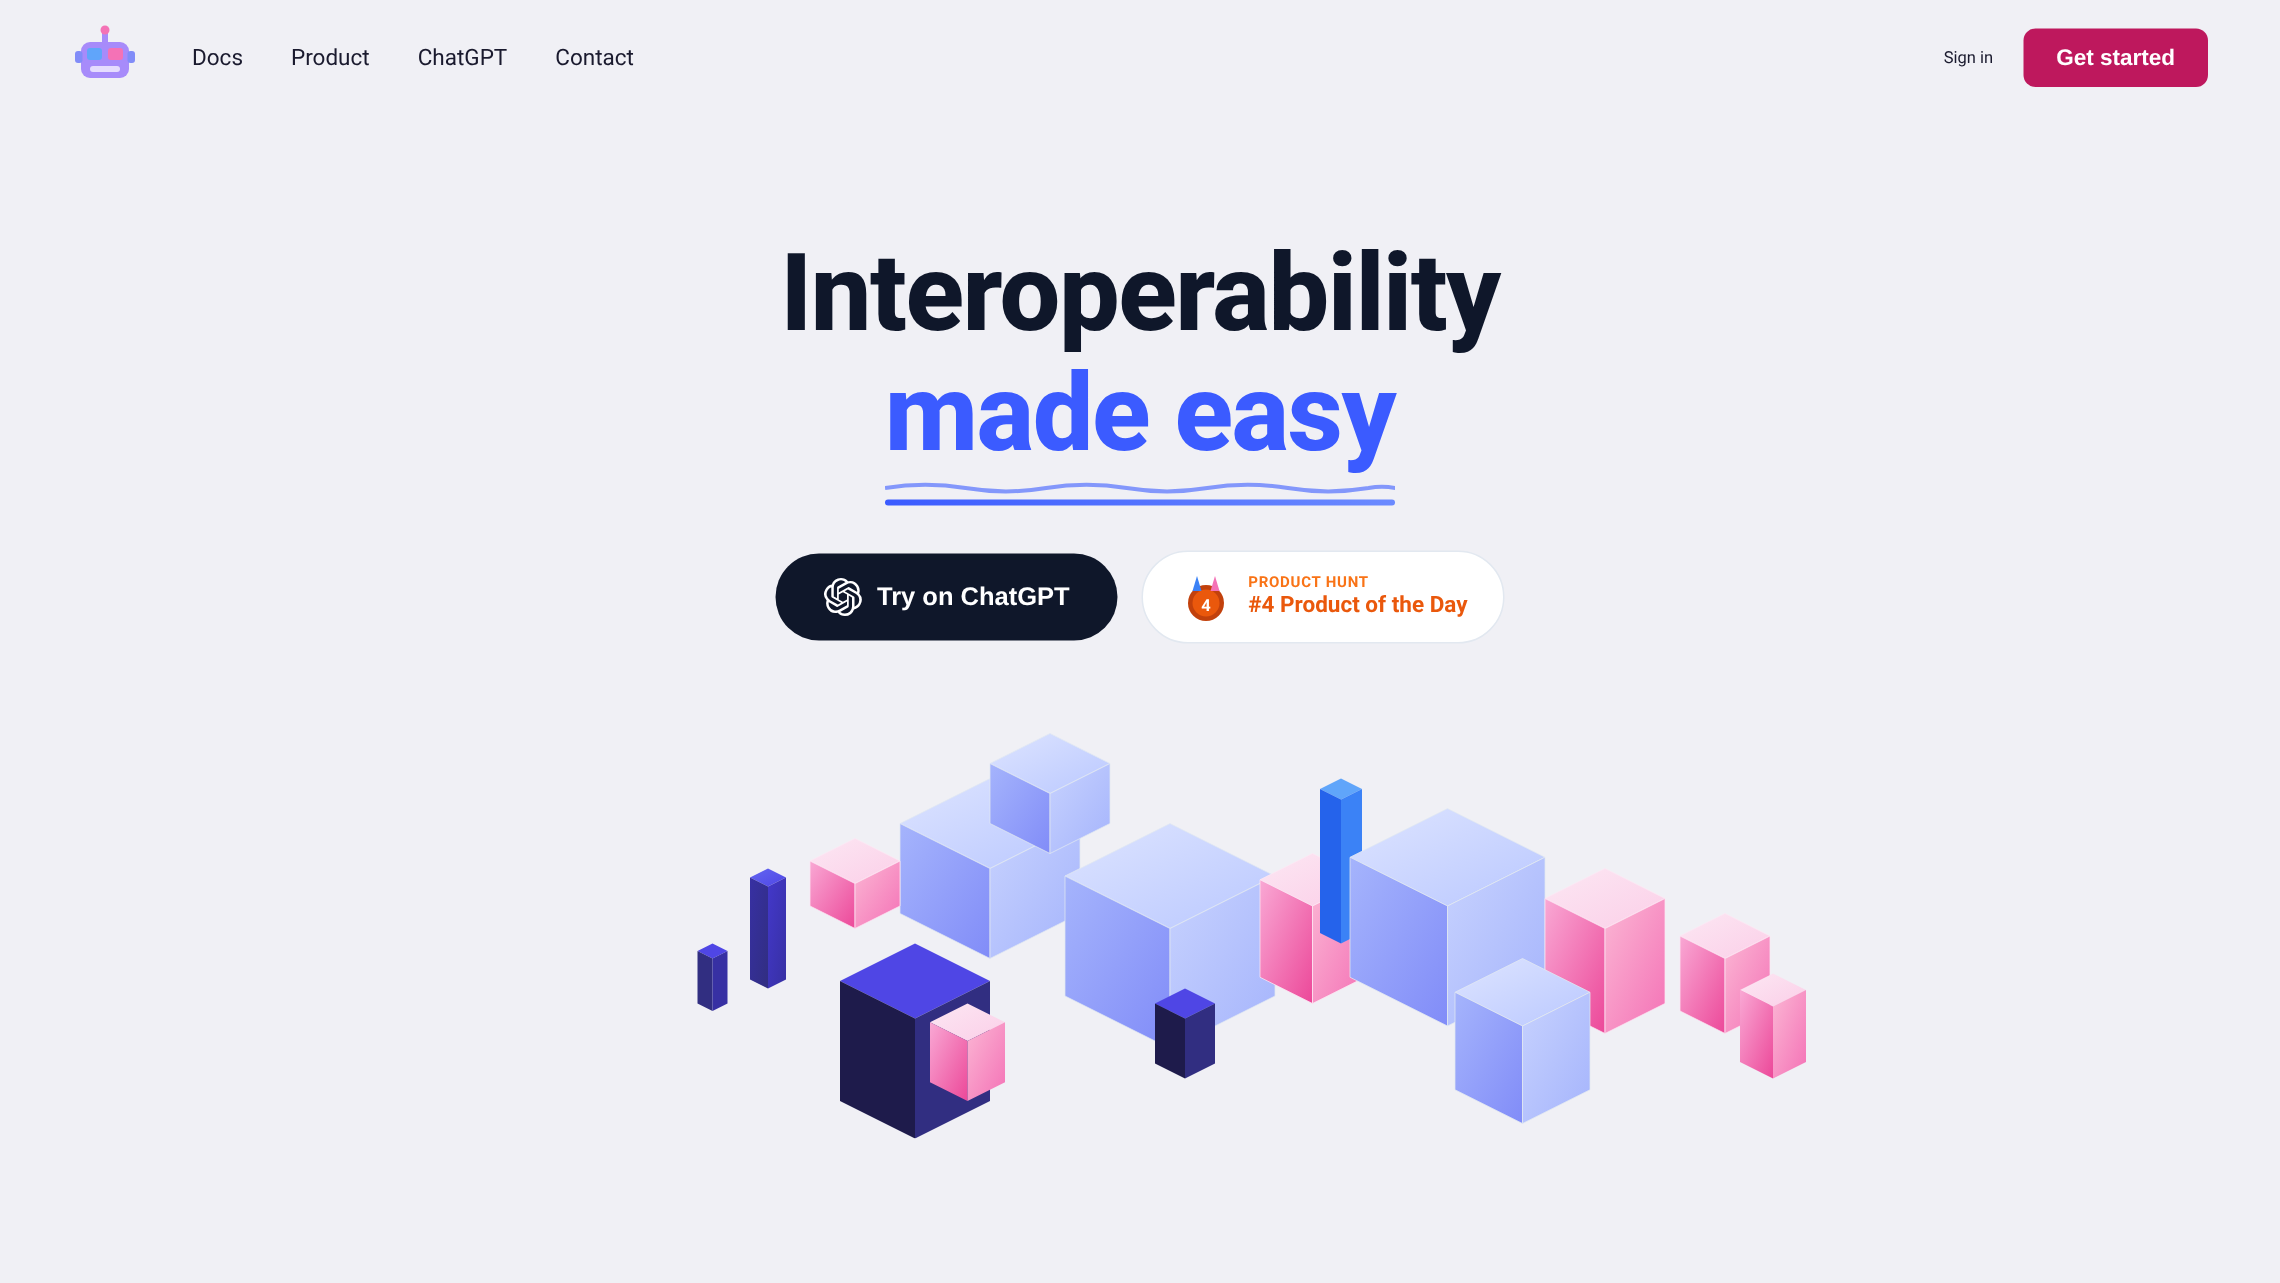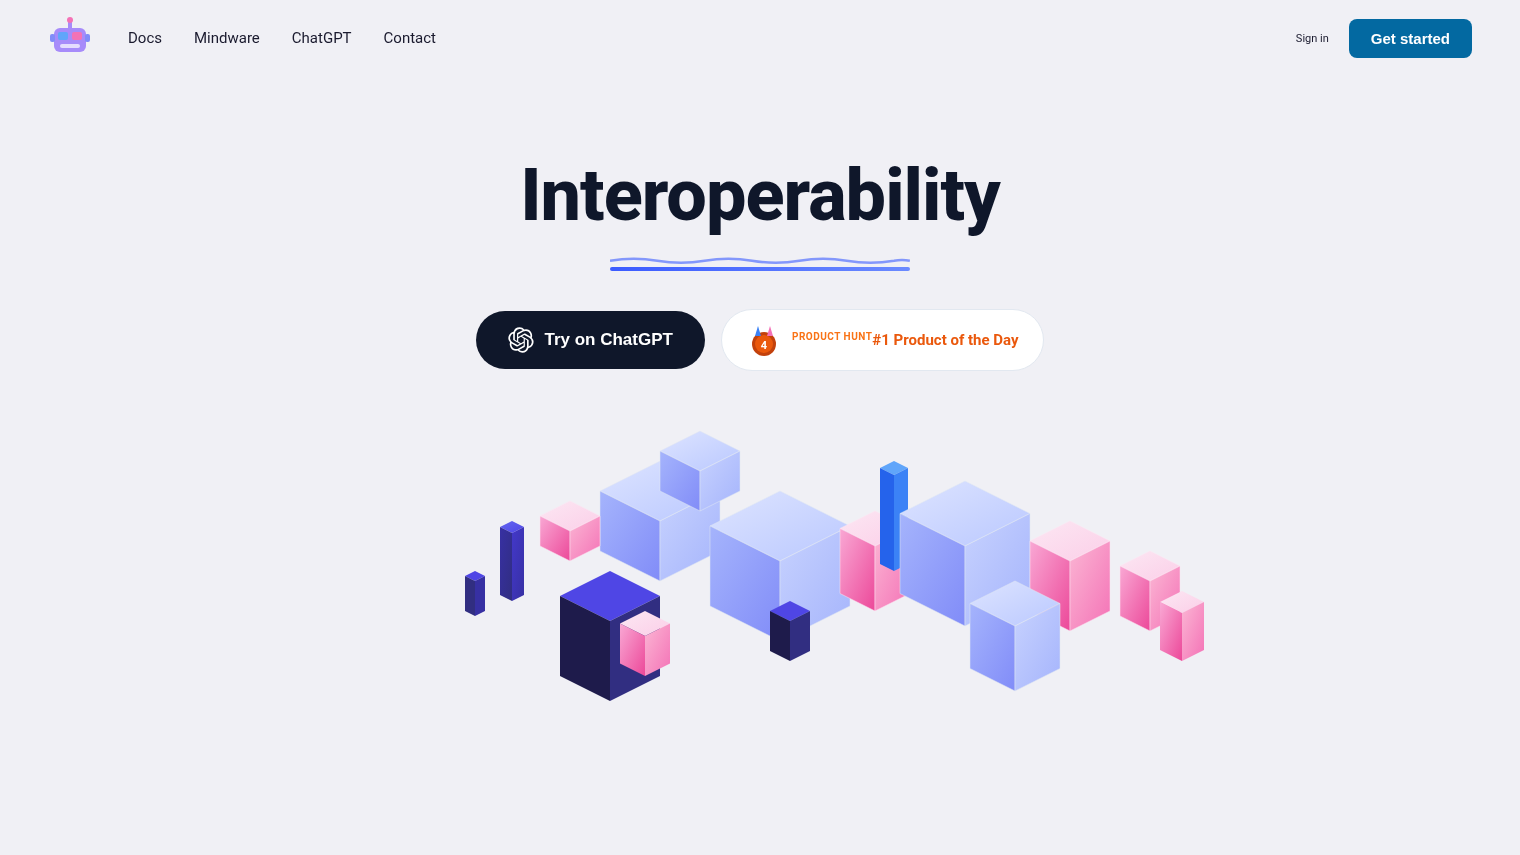--- a/index.html
+++ b/index.html
@@ -65,21 +65,21 @@
     }
 
     .sign-in {
       font-size: 11px;
       color: #1a1a2e;
       cursor: pointer;
       font-weight: 400;
     }
 
     .get-started-btn {
-      background-color: #0369a1;
+      background-color: #be185d;
       color: #ffffff;
       border: none;
       border-radius: 8px;
       padding: 11px 22px;
       font-size: 15px;
       font-weight: 600;
       cursor: pointer;
     }
 
     
@@ -168,21 +168,21 @@
       gap: 10px;
       background: #ffffff;
       border: 1.5px solid #e2e8f0;
       border-radius: 50px;
       padding: 12px 24px;
       cursor: pointer;
     }
 
     .ph-text {
       display: flex;
-      flex-direction: row;
+      flex-direction: column;
       align-items: flex-start;
     }
 
     .ph-label {
       font-size: 10px;
       font-weight: 700;
       color: #f97316;
       letter-spacing: 0.5px;
       text-transform: uppercase;
     }
@@ -218,38 +218,39 @@
         <rect x="20" y="4" width="4" height="10" rx="2" fill="#a78bfa"></rect>
         <circle cx="22" cy="4" r="3" fill="#f472b6"></circle>
 
         <rect x="2" y="18" width="5" height="8" rx="2" fill="#818cf8"></rect>
         <rect x="37" y="18" width="5" height="8" rx="2" fill="#818cf8"></rect>
       </svg>
     </div>
 
     <div class="nav-links">
       <a class="nav-link">Docs</a>
-      <a class="nav-link">Mindware</a>
+      <a class="nav-link">Product</a>
       <a class="nav-link">ChatGPT</a>
       <a class="nav-link">Contact</a>
     </div>
   </div>
 
   <div class="nav-right">
     <span class="sign-in">Sign in</span>
     <button class="get-started-btn">Get started</button>
   </div>
 </nav>
 
 <section class="hero">
   <h1>
     <span class="hero-title-black">Interoperability</span>
   </h1>
   <h1>
     <span class="hero-title-blue">
+      <span>made easy</span>
       <svg class="underline-wave" viewBox="0 0 380 12" xmlns="http://www.w3.org/2000/svg" preserveAspectRatio="none">
         <path d="M0 6 Q30 1, 60 6 Q90 11, 120 6 Q150 1, 180 6 Q210 11, 240 6 Q270 1, 300 6 Q330 11, 360 6 Q370 4, 380 6" stroke="#3b5bff" stroke-width="3" fill="none" opacity="0.6"></path>
       </svg>
     </span>
   </h1>
 
 
   <div class="hero-buttons">
     <button class="chatgpt-btn">
 
@@ -266,21 +267,21 @@
         <circle cx="18" cy="22" r="9" fill="#ea580c"></circle>
         <text x="18" y="27" text-anchor="middle" font-size="11" font-weight="bold" fill="white">4</text>
 
         <polygon points="12,4 15,14 9,14" fill="#3b82f6"></polygon>
 
         <polygon points="24,4 27,14 21,14" fill="#f472b6"></polygon>
       </svg>
 
       <div class="ph-text">
         <span class="ph-label">PRODUCT HUNT</span>
-        <span class="ph-rank">#1 Product of the Day</span>
+        <span class="ph-rank">#4 Product of the Day</span>
       </div>
     </div>
   </div>
 
   <div class="scene-container">
     <svg width="900" height="320" viewBox="0 0 900 320" xmlns="http://www.w3.org/2000/svg">
       <defs>
         <linearGradient id="blueTop" x1="0%" y1="0%" x2="100%" y2="100%">
           <stop offset="0%" style="stop-color:#dde4ff;stop-opacity:1"></stop>
           <stop offset="100%" style="stop-color:#bac8ff;stop-opacity:1"></stop>

